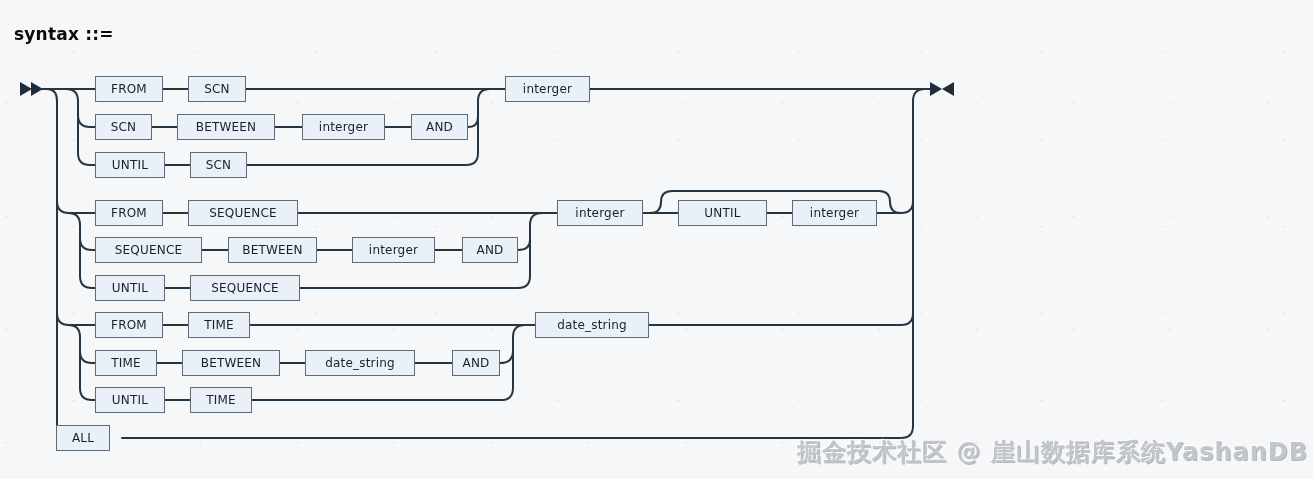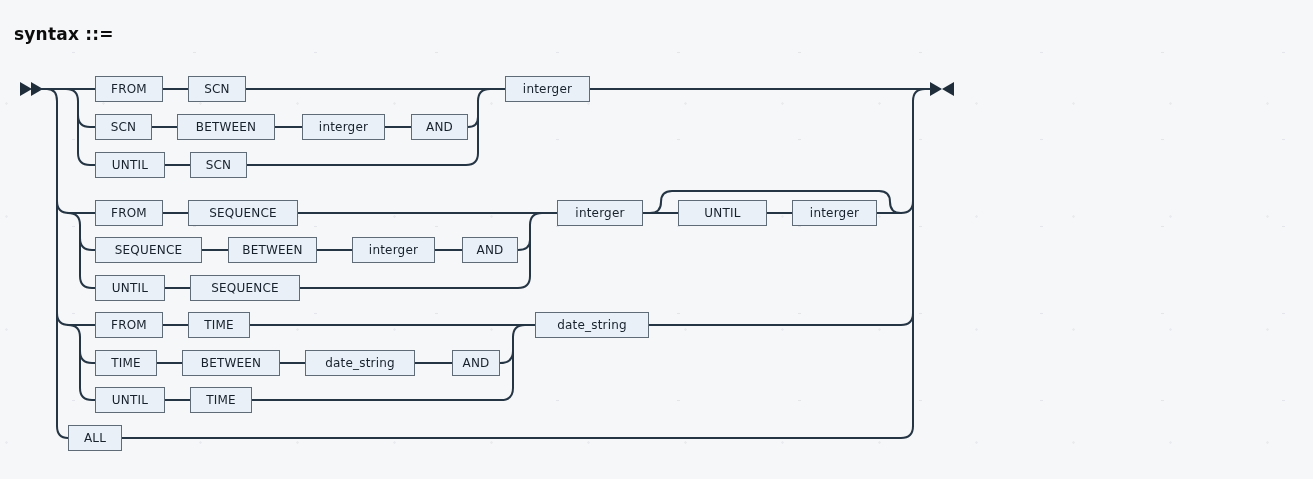--- a/index.html
+++ b/index.html
@@ -138,15 +138,16 @@
   <div class="node" style="left:95px;top:312px;width:68px">FROM</div>
   <div class="node" style="left:188px;top:312px;width:62px">TIME</div>
   <div class="node" style="left:535px;top:312px;width:114px">date_string</div>
   <div class="node" style="left:95px;top:350px;width:62px">TIME</div>
   <div class="node" style="left:182px;top:350px;width:98px">BETWEEN</div>
   <div class="node" style="left:305px;top:350px;width:110px">date_string</div>
   <div class="node" style="left:452px;top:350px;width:48px">AND</div>
   <div class="node" style="left:95px;top:387px;width:70px">UNTIL</div>
   <div class="node" style="left:190px;top:387px;width:62px">TIME</div>
 
-  <div class="node" style="left:68px;top:425px;width:54px">ALL</div>
+  <div class="node" style="left:56px;top:425px;width:54px">ALL</div>
 
+  <div id="watermark">掘金技术社区 @ 崖山数据库系统YashanDB</div>
 </div>
 
 </body></html>

